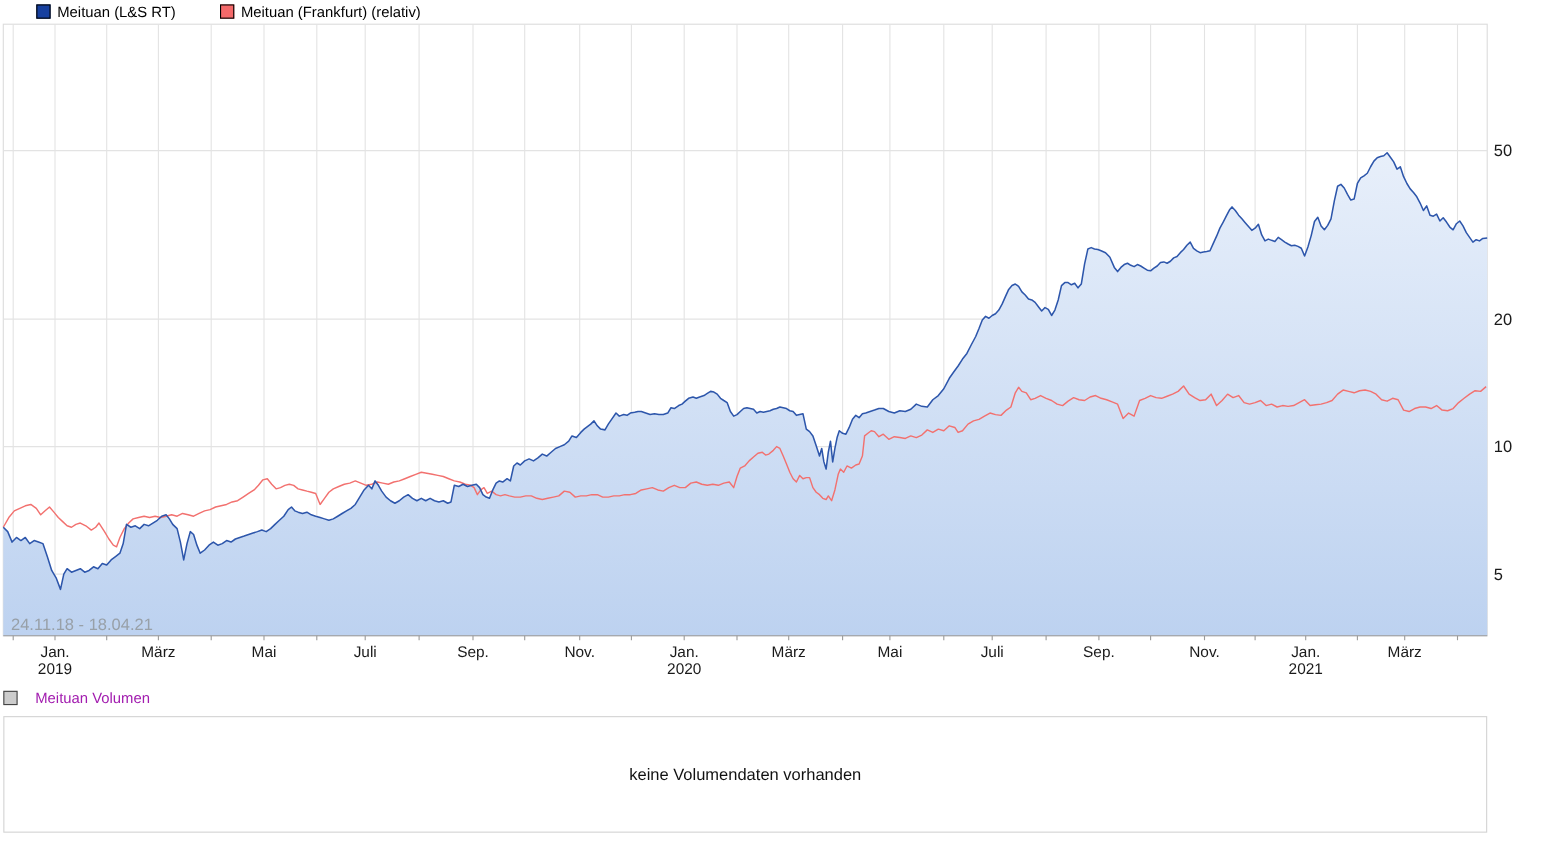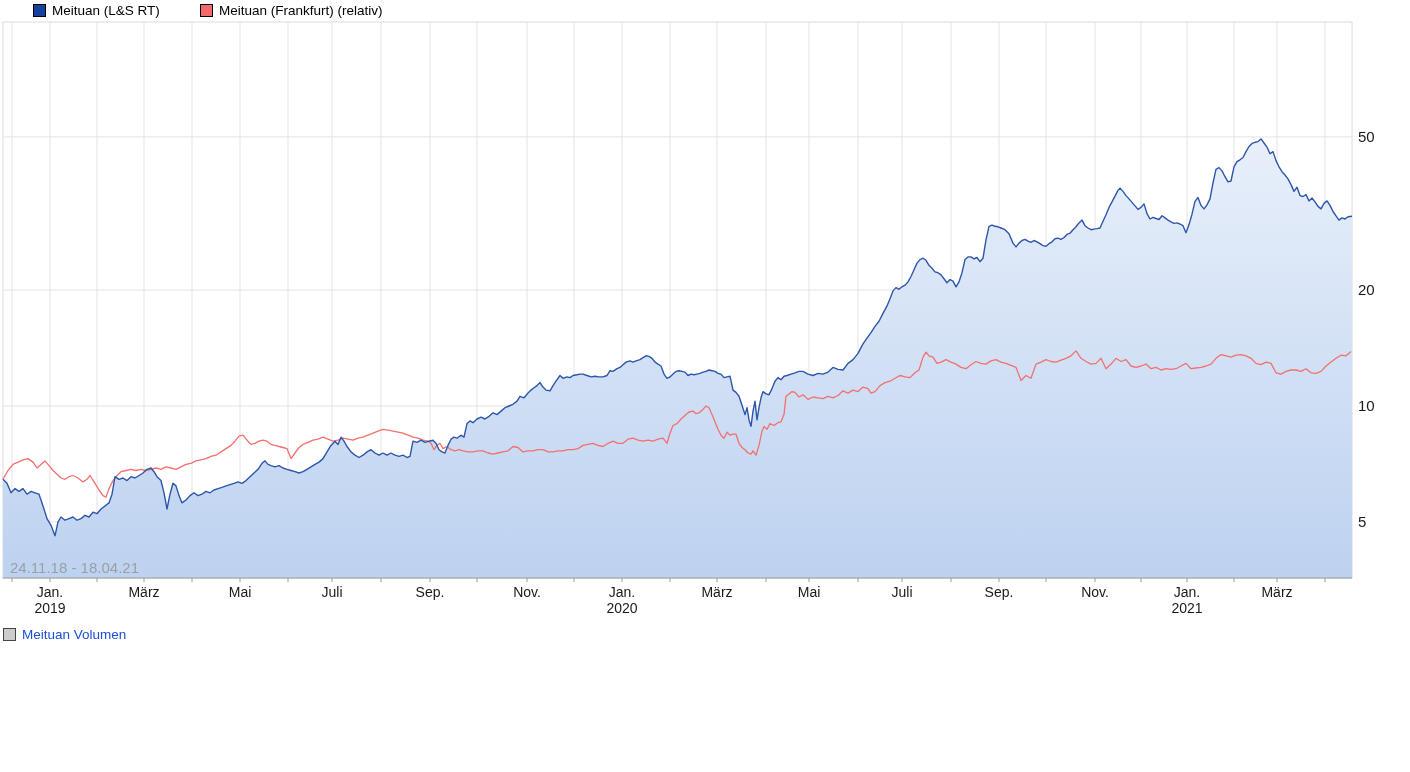--- a/index.html
+++ b/index.html
@@ -5,21 +5,21 @@
   html,body{margin:0;padding:0;background:#fff;width:1410px;height:772px;overflow:hidden;
     font-family:"Liberation Sans",sans-serif;}
   #stage{position:relative;width:1410px;height:772px;background:#fff;}
   #chart-wrap{position:absolute;left:0;top:0;width:1410px;height:620px;}
   .legend-item{position:absolute;top:3px;height:15px;display:flex;align-items:center;gap:6px;
     font-size:13.5px;color:#000;cursor:default;padding-left:28px;}
   .swatch{width:11px;height:11px;border:1px solid #000;display:inline-block;flex:0 0 auto;}
   #legend-meituan{left:5px;}
   #legend-amazon{left:172px;}
   #volume-legend{position:absolute;left:3px;top:627px;height:15px;display:flex;align-items:center;
-    gap:6px;font-size:13.5px;color:#1d4ed8;}
+    gap:16px;font-size:13.5px;color:#a21caf;}
   #volume-legend .swatch{border:1px solid #444;}
   #volume-box{position:absolute;left:3px;top:651px;width:1347px;height:104px;
     border:1px solid #d3d3d3;background:#fff;display:flex;align-items:center;justify-content:center;}
   #volume-empty{font-size:15px;color:#111;}
 </style>
 </head>
 <body>
 
 <div id="stage">
 
@@ -131,14 +131,17 @@
         <text x="1187" y="613" text-anchor="middle" font-size="14px" fill="#1a1a1a" font-family="&quot;Liberation Sans&quot;,sans-serif">2021</text>
         <text x="1277" y="597" text-anchor="middle" font-size="14px" fill="#1a1a1a" font-family="&quot;Liberation Sans&quot;,sans-serif">März</text>
       </svg>
   </div>
 
   <div id="volume-legend">
     <span class="swatch" style="background: rgb(204, 204, 204);"></span>
     <span>Meituan Volumen</span>
   </div>
 
+  <div id="volume-box">
+    <span id="volume-empty">keine Volumendaten vorhanden</span>
+  </div>
 
 </div>
 
 </body></html>

